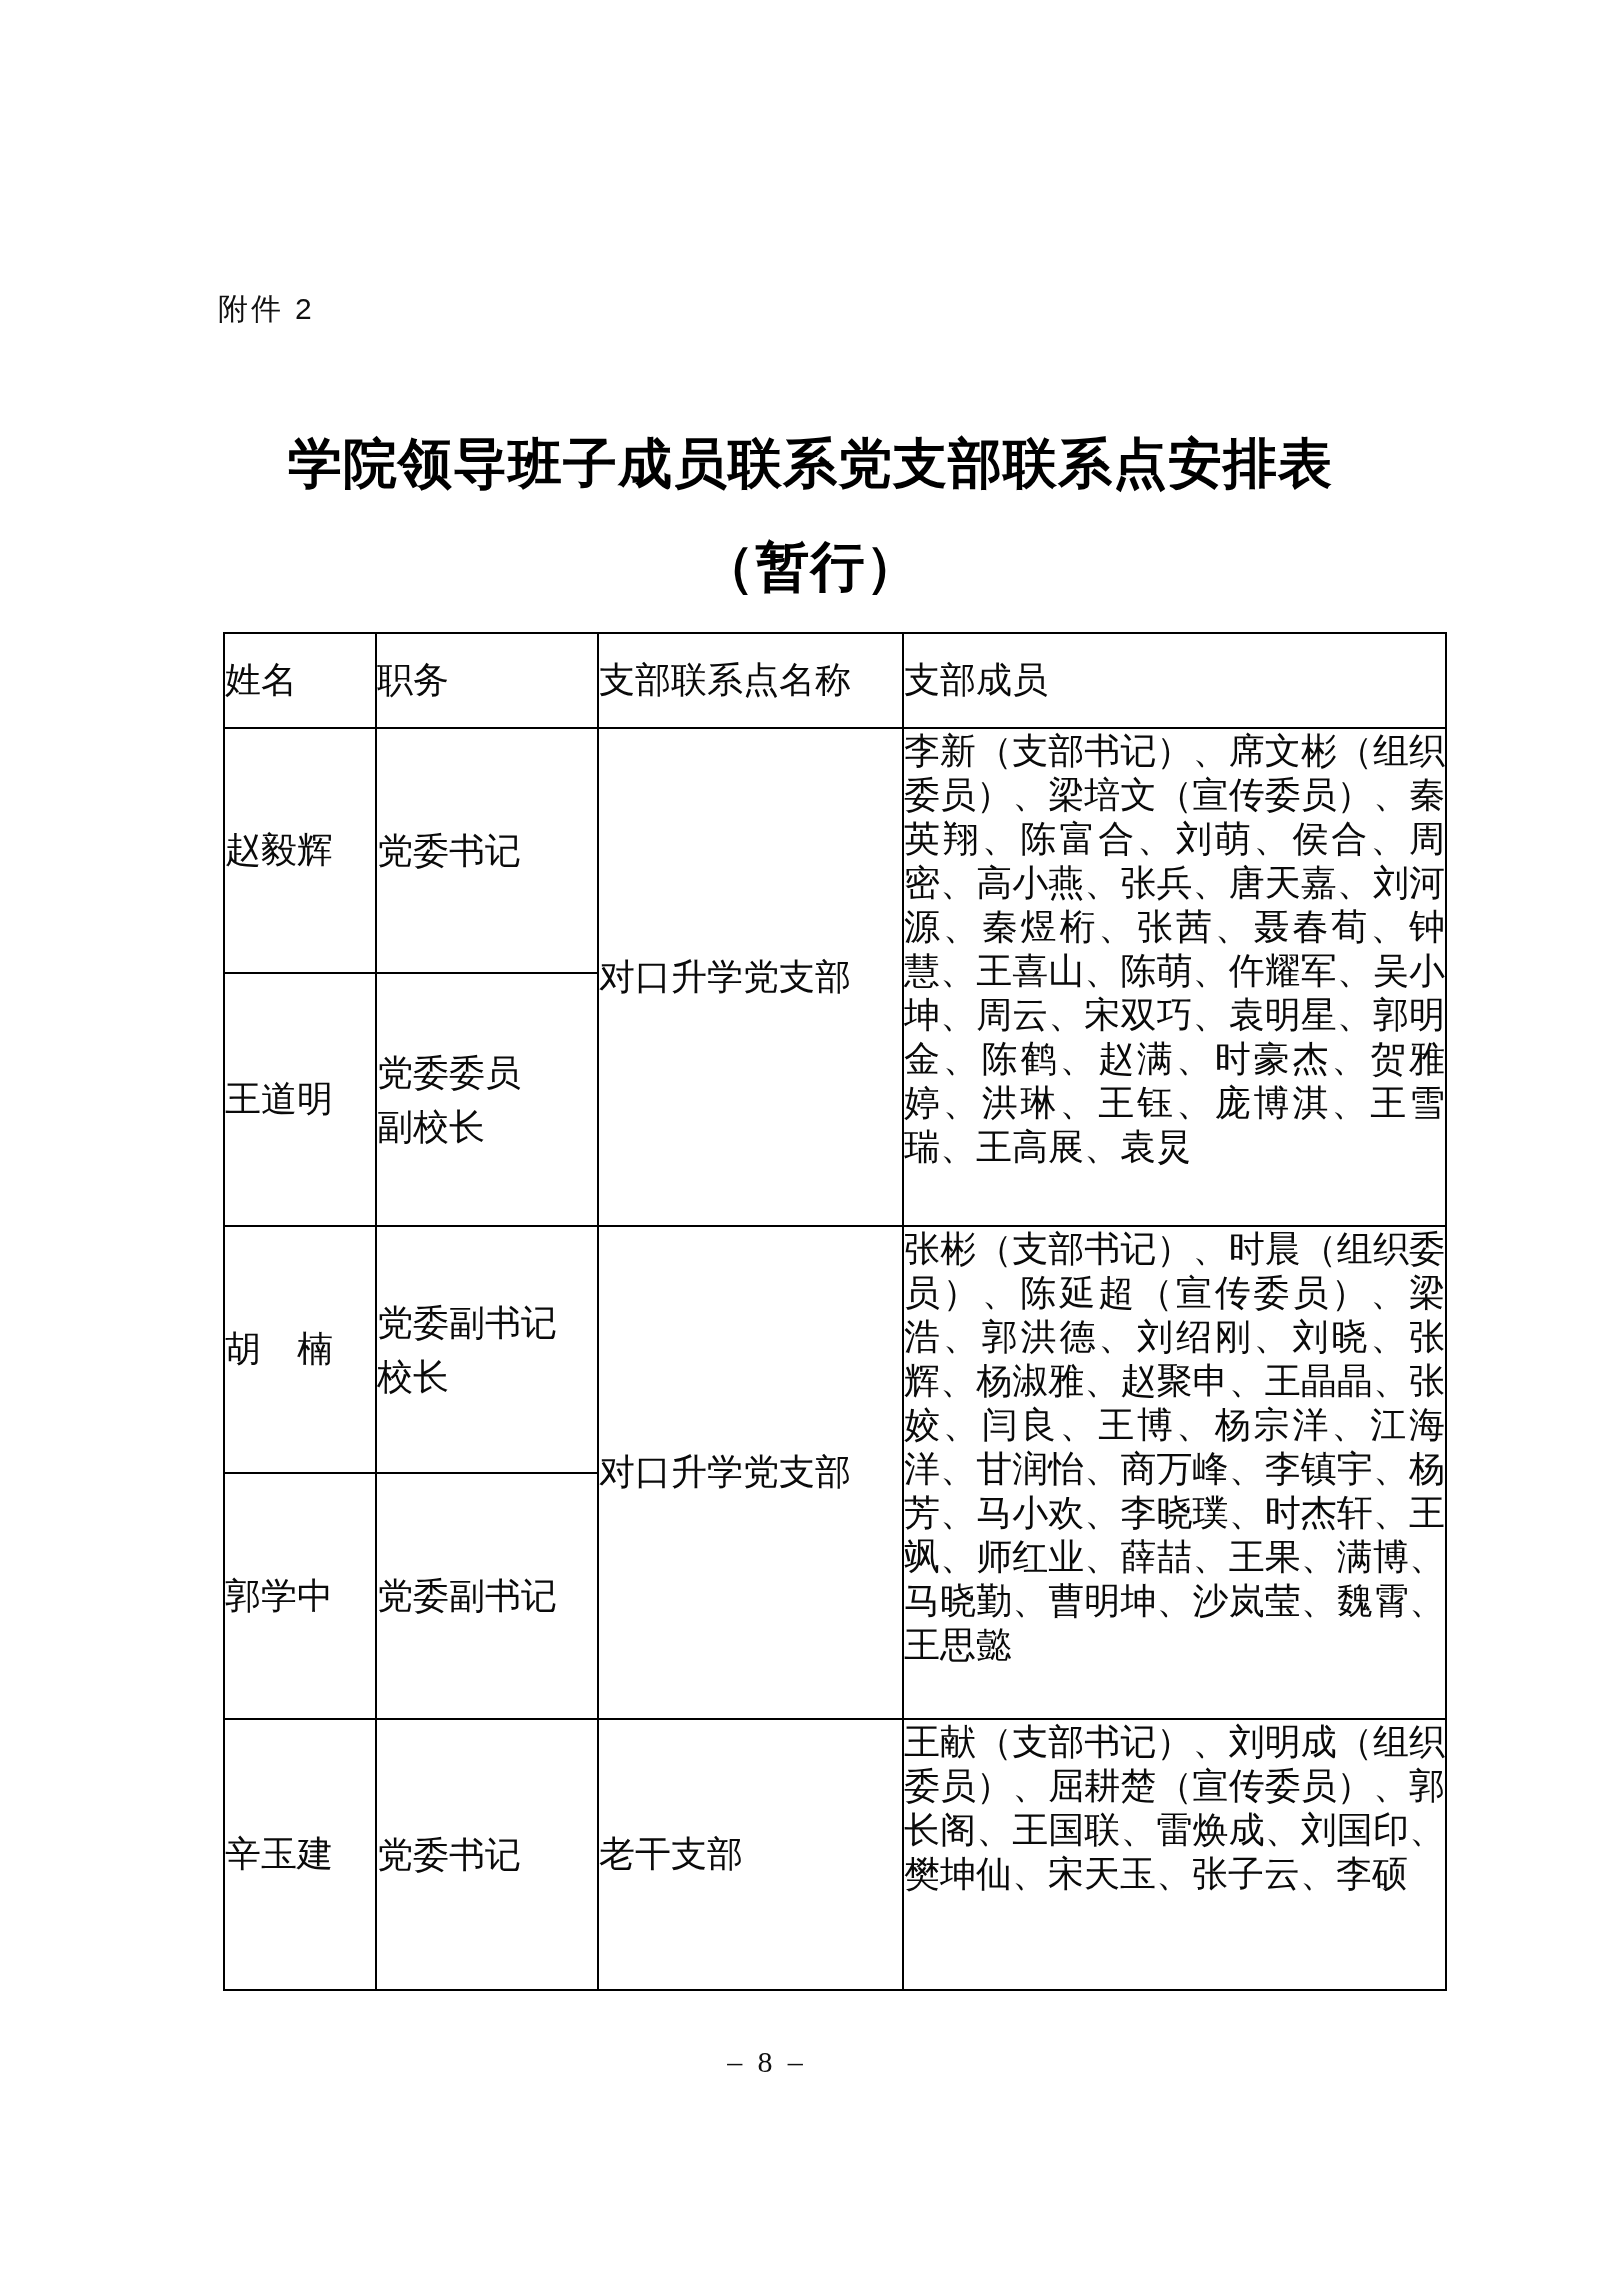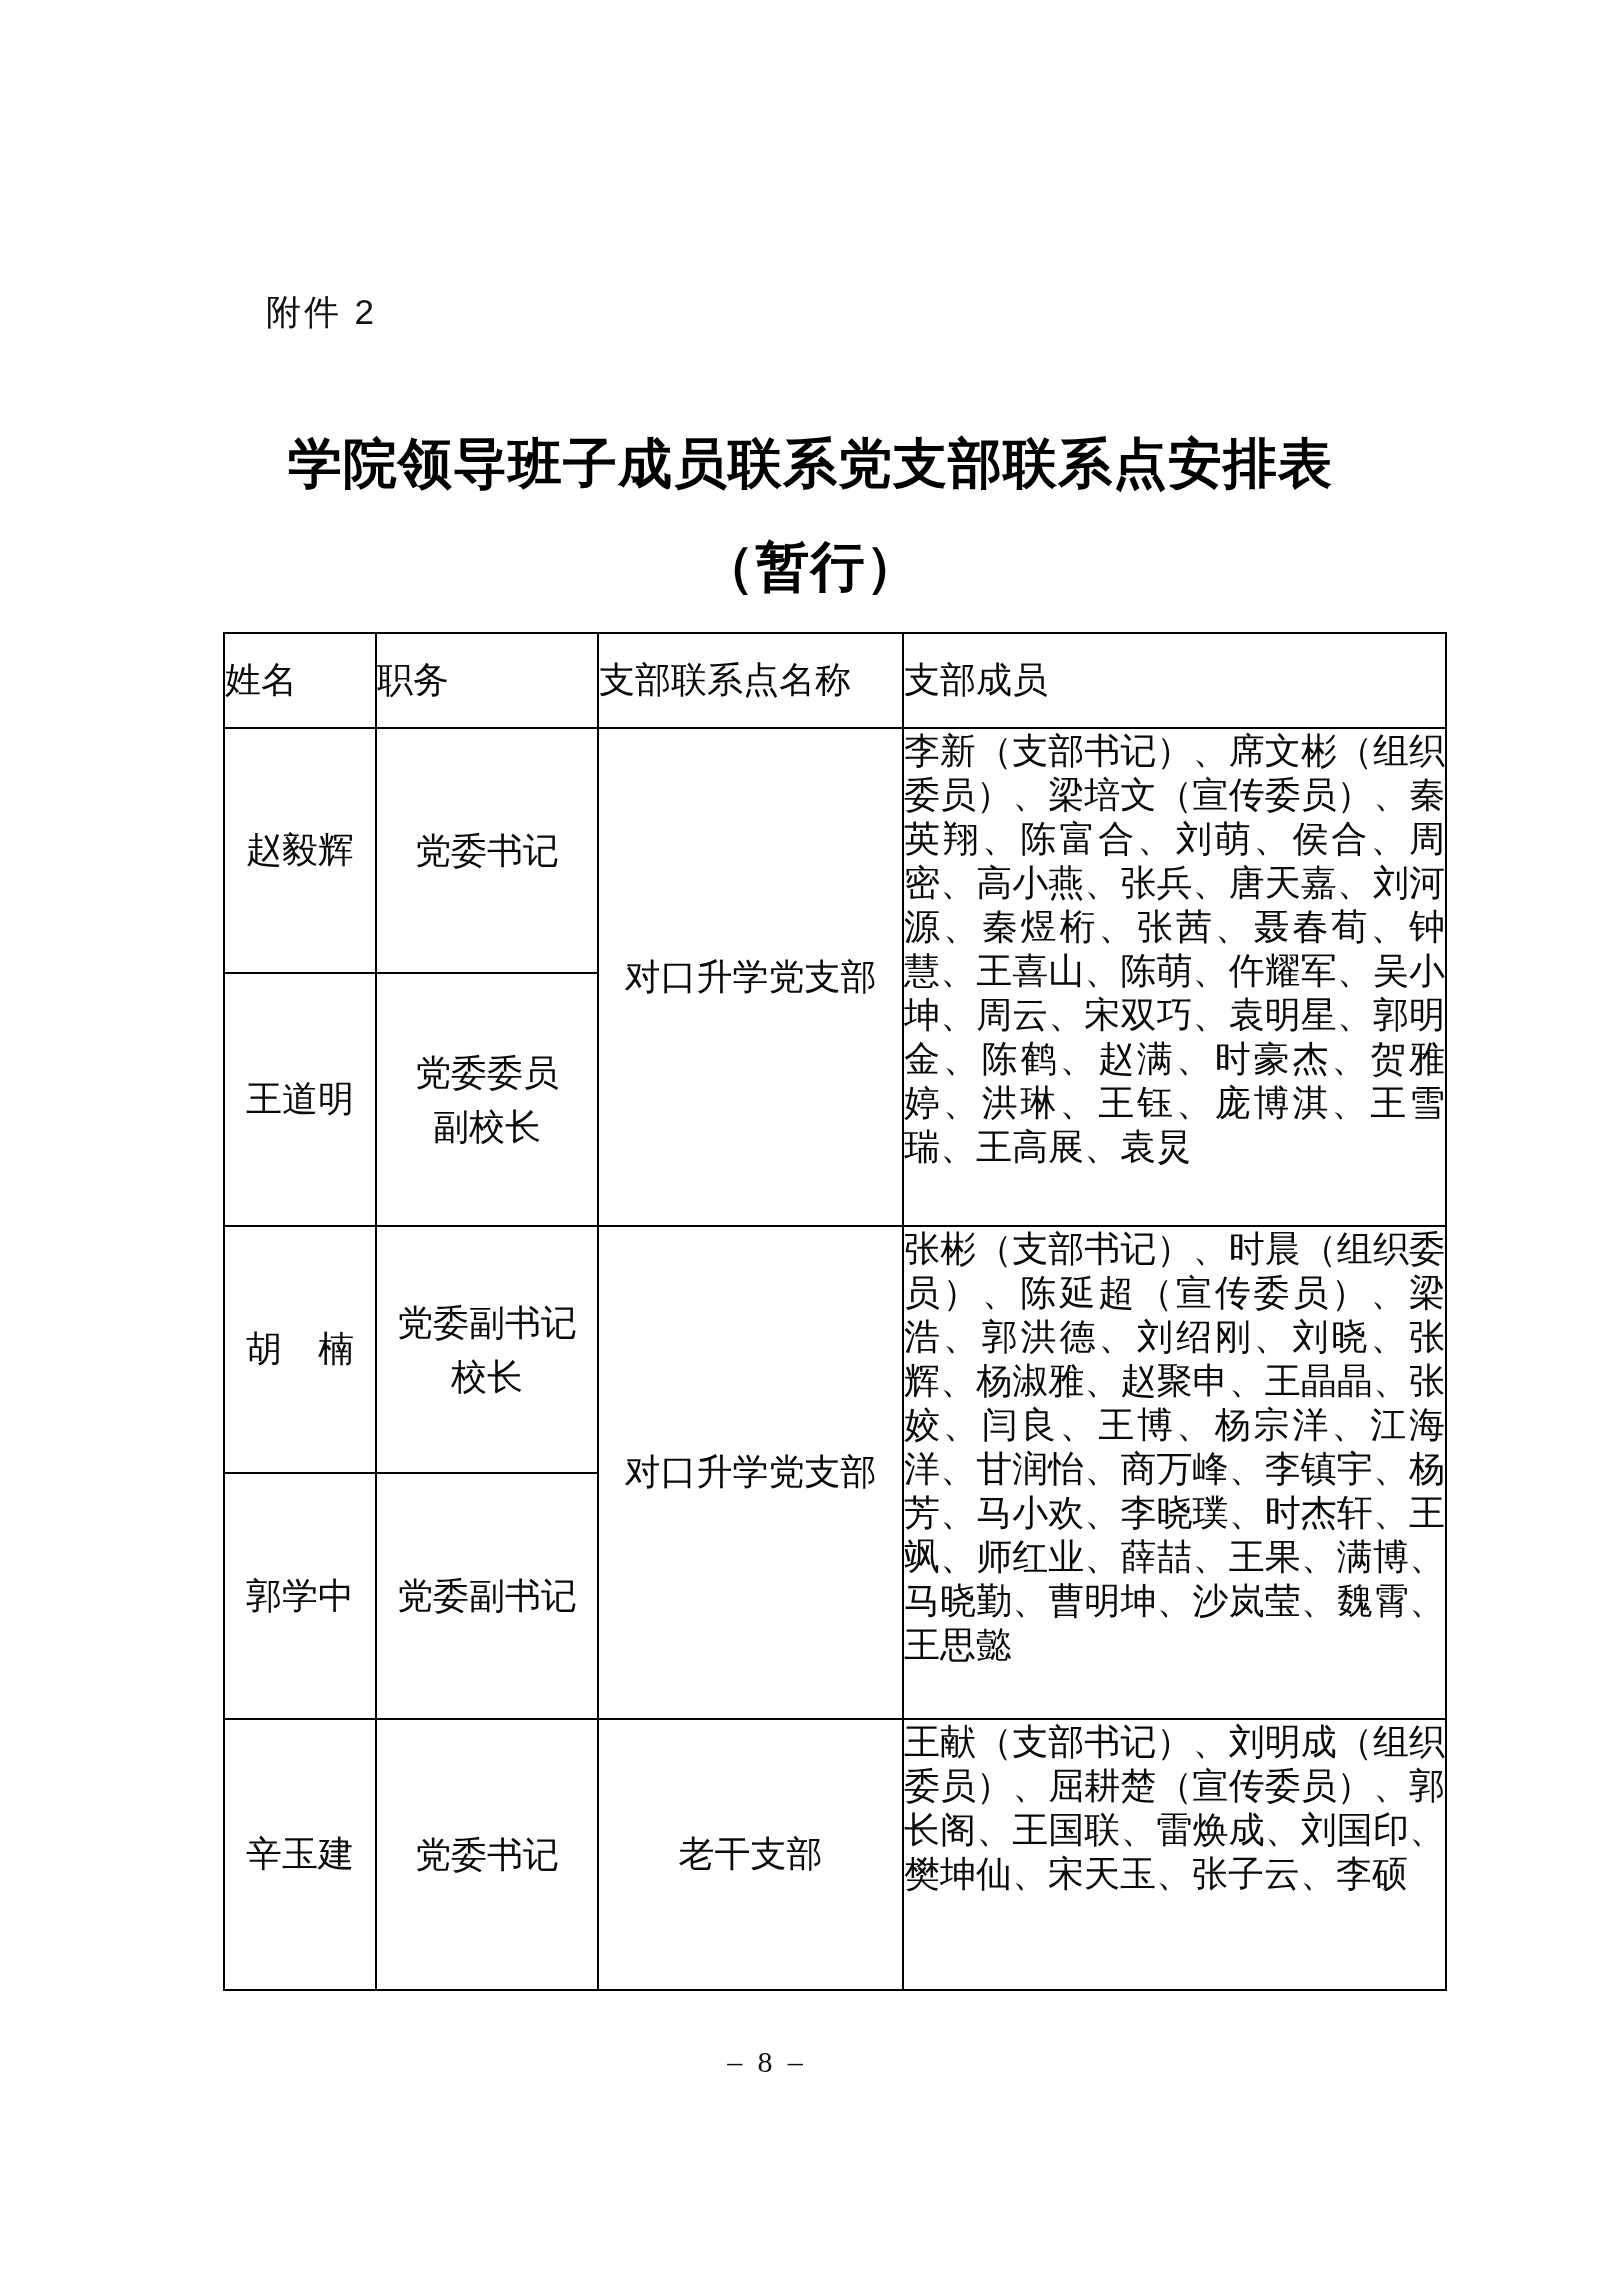--- a/index.html
+++ b/index.html
@@ -7,25 +7,24 @@
     position:relative;
     width:1621px;height:2293px;
     background:#ffffff;
     color:#000;
     font-family:"Liberation Serif","DejaVu Serif",serif;
     overflow:hidden;
   }
   .attachment-label{
     position:absolute;
     left:218px;top:289px;
-    font-size:35px;
+    font-size:30px;
     font-family:"Liberation Sans","DejaVu Sans",sans-serif;
     letter-spacing:2.9px;
     color:#111;
-    margin-left:48px;
   }
   .doc-title{
     position:absolute;
     left:0;top:413px;
     width:100%;
     margin:0;
     text-align:center;
     font-size:54px;
     font-weight:bold;
     line-height:103px;
@@ -42,21 +41,21 @@
   }
   .tbl th,.tbl td{
     border:2px solid #000;
     font-size:36px;
     font-weight:normal;
     padding:0;
     color:#0a0a0a;
   }
   .tbl th{height:93px;text-align:left;vertical-align:middle;}
   .cc{
-    text-align:center;
+    text-align:left;
     vertical-align:middle;
   }
   .pos{
     white-space:pre-line;
     line-height:1.5;
   }
   .members{
     vertical-align:top;
     text-align:justify;
     text-justify:inter-character;

